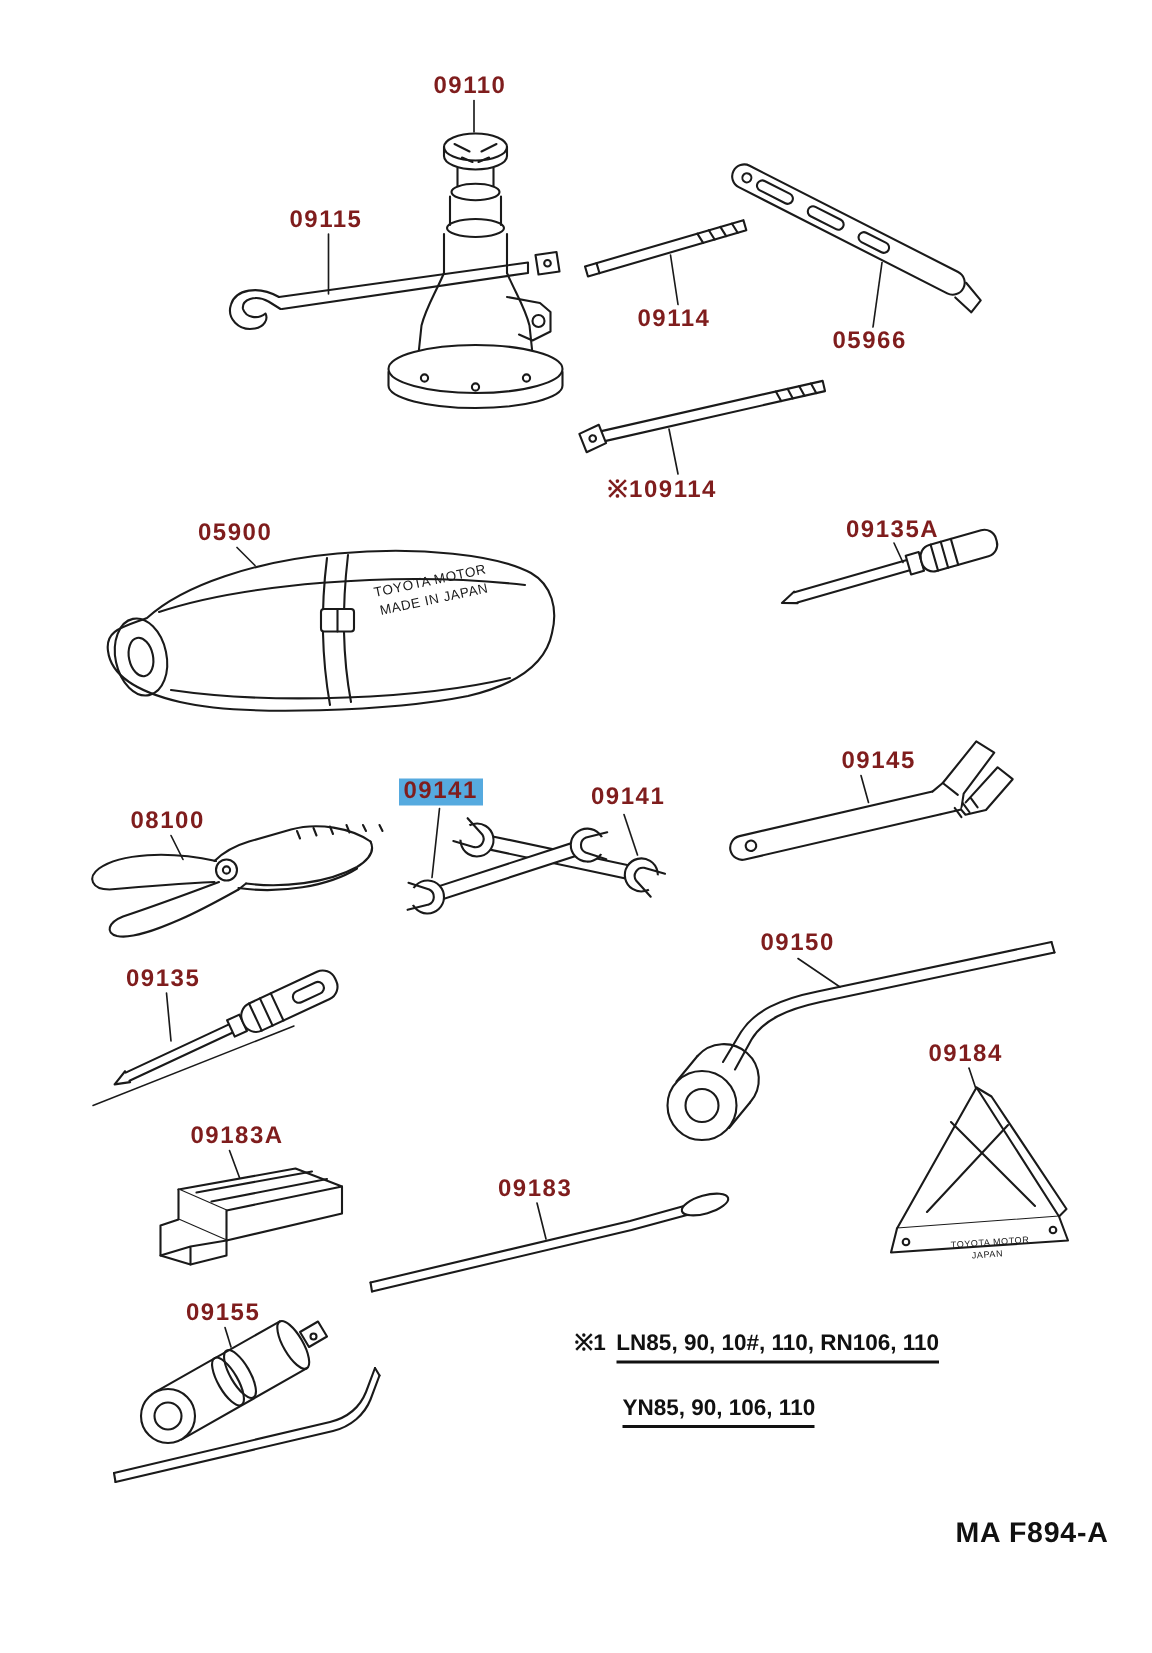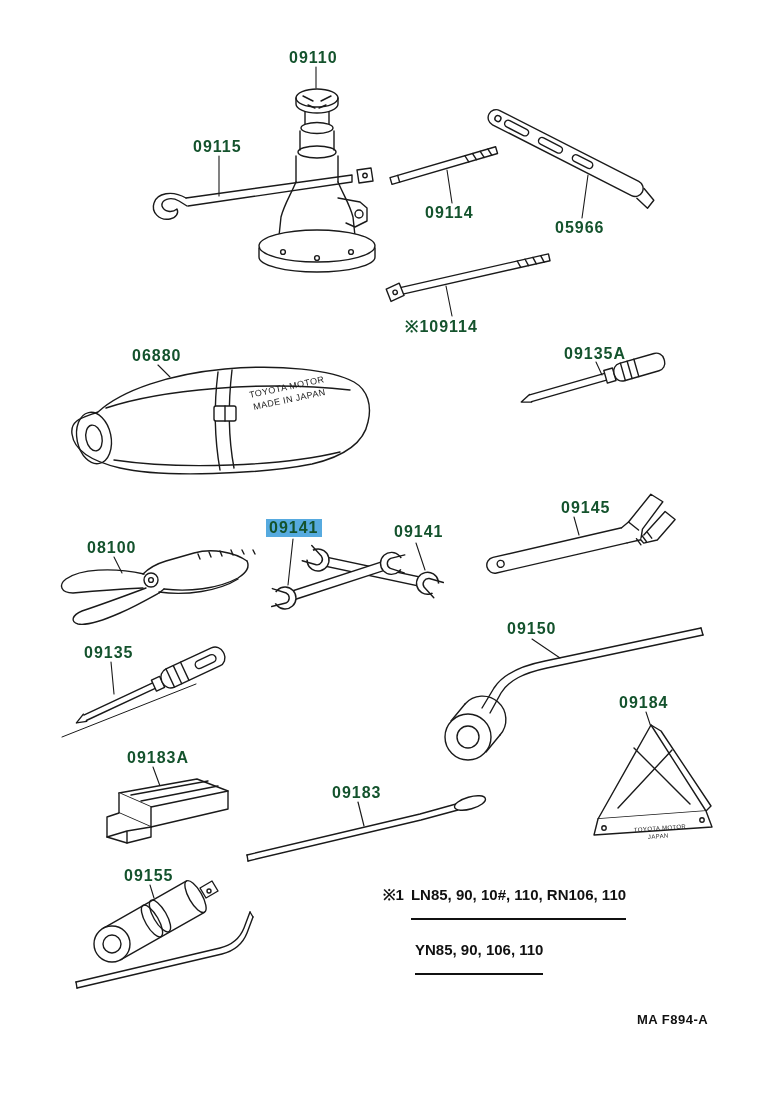--- a/index.html
+++ b/index.html
@@ -3,28 +3,28 @@
 <meta charset="utf-8">
 <style>
   * { margin:0; padding:0; box-sizing:border-box; }
   html,body { width:768px; height:1102px; background:#ffffff; }
   body { font-family:"Liberation Sans", sans-serif; position:relative; overflow:hidden; }
   .stage { position:absolute; inset:0; }
   svg.art { position:absolute; left:0; top:0; }
   svg.art text { font-family:"Liberation Sans", sans-serif; fill:#1a1a1a; letter-spacing:.4px; }
   .part-label {
     position:absolute; font-size:16px; font-weight:700; letter-spacing:1px;
-    color:#14532d; white-space:nowrap; cursor:pointer; line-height:1.1;
+    color:#7f1d1d; white-space:nowrap; cursor:pointer; line-height:1.1;
   }
   .part-label.hl { background:#56aadf; padding:0 3px; }
   .note { position:absolute; left:383px; top:884px; font-size:15px; font-weight:700; color:#111; }
   .note-l1 { display:flex; gap:7px; align-items:baseline; }
-  .note .u { border-bottom:2px solid #111; padding-bottom:15px; }
+  .note .u { border-bottom:2px solid #111; padding-bottom:3px; }
   .note-l2 { margin-left:32px; margin-top:21px; }
-  .footer-code { position:absolute; left:637px; top:1012px; font-size:13px; font-weight:700; letter-spacing:.5px; color:#111; }
+  .footer-code { position:absolute; left:637px; top:1012px; font-size:19px; font-weight:700; letter-spacing:.5px; color:#111; }
 </style>
 </head>
 <body>
 
 <div class="stage">
 
   <svg class="art" width="768" height="1102" viewBox="0 0 768 1102" fill="none" stroke="#1a1a1a" stroke-width="1.4" stroke-linecap="round" stroke-linejoin="round">
 
     <defs>
       <g id="ow-wrench" stroke="#1a1a1a" stroke-width="1.4" fill="none">
@@ -218,21 +218,21 @@
       <path d="M76,982 L220,948 C232,945 240,938 244,928 L250,912 M77,988 L222,954 C234,951 243,943 247,933 L253,917"></path>
       <path d="M76,982 L77,988 M250,912 L253,917"></path>
     </g>
   </svg>
 
   <span class="part-label" style="left:289px;top:49px">09110</span>
   <span class="part-label" style="left:193px;top:138px">09115</span>
   <span class="part-label" style="left:425px;top:204px">09114</span>
   <span class="part-label" style="left:555px;top:219px">05966</span>
   <span class="part-label" style="left:405px;top:318px">※109114</span>
-  <span class="part-label" style="left:132px;top:347px">06880</span>
+  <span class="part-label" style="left:132px;top:347px">05900</span>
   <span class="part-label" style="left:564px;top:345px">09135A</span>
   <span class="part-label" style="left:87px;top:539px">08100</span>
   <span class="part-label hl" style="left:266px;top:519px">09141</span>
   <span class="part-label" style="left:394px;top:523px">09141</span>
   <span class="part-label" style="left:561px;top:499px">09145</span>
   <span class="part-label" style="left:507px;top:620px">09150</span>
   <span class="part-label" style="left:84px;top:644px">09135</span>
   <span class="part-label" style="left:619px;top:694px">09184</span>
   <span class="part-label" style="left:127px;top:749px">09183A</span>
   <span class="part-label" style="left:332px;top:784px">09183</span>

